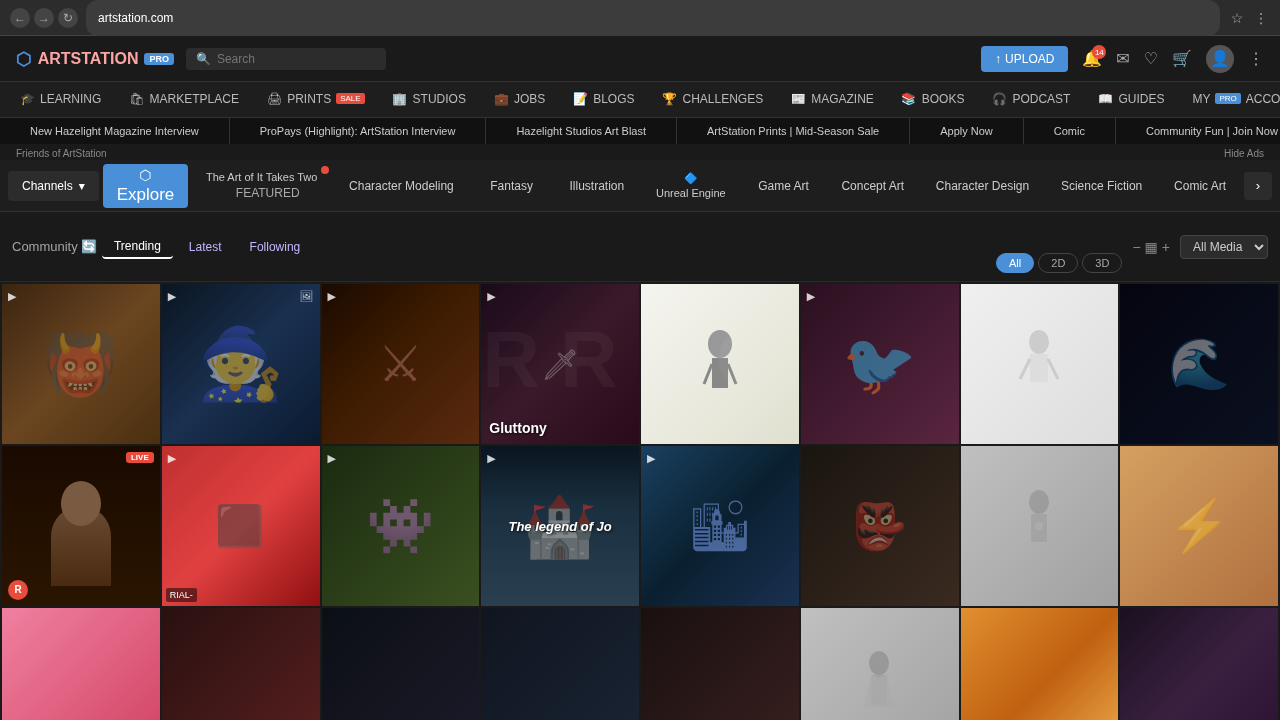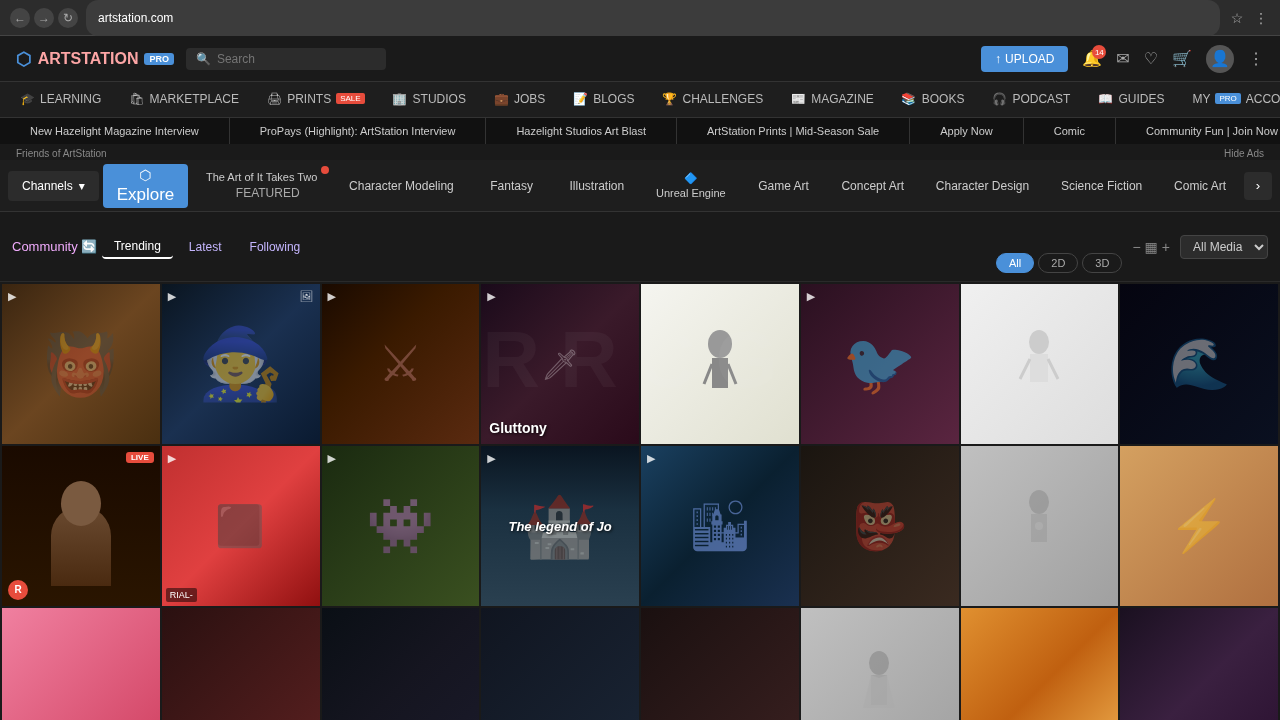--- a/index.html
+++ b/index.html
@@ -105,21 +105,21 @@
     .channel-item.featured { position: relative; }
     .featured-badge { position: absolute; top: 2px; right: 2px; background: #e74c3c; border-radius: 50%; width: 8px; height: 8px; }
     .channel-featured-text { font-size: 12px; color: #aaa; margin-left: 12px; }
     .channel-arrow { background: #2c2c2c; color: #fff; border: none; width: 28px; height: 28px; border-radius: 4px; cursor: pointer; display: flex; align-items: center; justify-content: center; margin-left: auto; }
 
     
     .filter-bar {
       display: flex; align-items: center; padding: 8px 12px; gap: 10px; border-bottom: 1px solid #2a2a2a;
     }
     .filter-tabs { display: flex; align-items: center; gap: 4px; }
-    .community-tab { display: flex; align-items: center; gap: 4px; color: #f0abfc; font-size: 13px; cursor: pointer; }
+    .community-tab { display: flex; align-items: center; gap: 4px; color: #a3a3a3; font-size: 13px; cursor: pointer; }
     .filter-tab {
       padding: 4px 12px; border-radius: 4px; font-size: 12px; cursor: pointer; color: #c4b5fd;
     }
     .filter-tab.active { color: #fff; border-bottom: 2px solid #fff; }
     .filter-right { margin-left: auto; display: flex; align-items: center; gap: 10px; }
     .type-pills { display: flex; gap: 4px; margin-top: 33px; }
     .pill {
       padding: 3px 12px; border-radius: 12px; font-size: 11px; cursor: pointer; color: #aaa; border: 1px solid #444;
     }
     .pill.active { background: #4a90d9; color: #fff; border-color: #4a90d9; }

